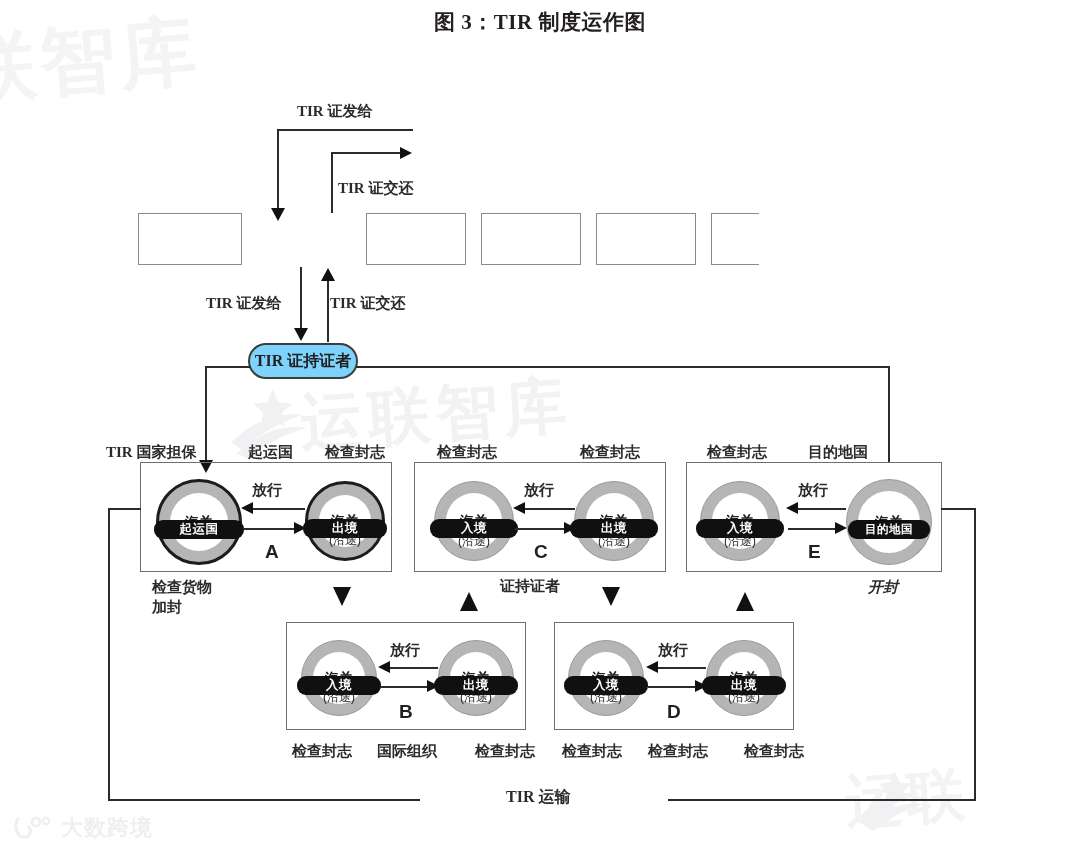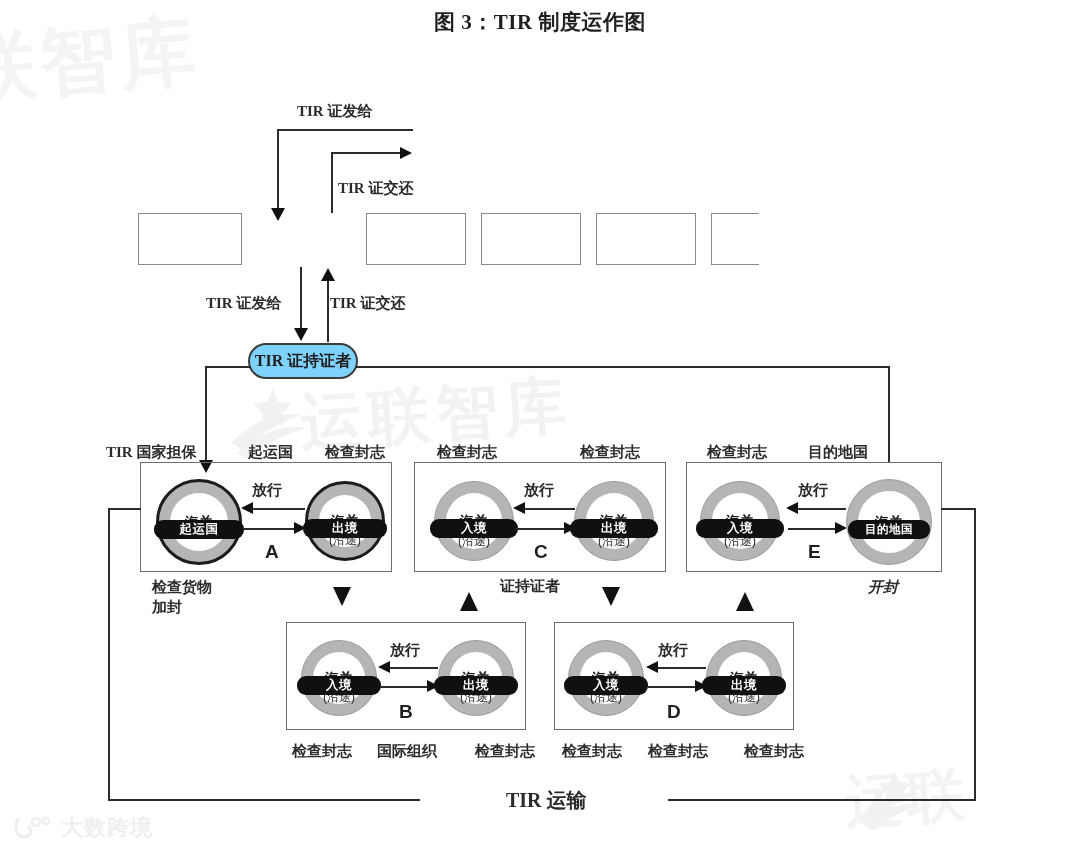--- a/index.html
+++ b/index.html
@@ -451,21 +451,21 @@
   <div class="abs ann" style="top:742px;left:744px;">检查封志</div>
 
   <div class="abs vline" style="top:509px;left:108px;height:292px;"></div>
   <div class="abs hline" style="top:508px;left:108px;width:33px;"></div>
   <div class="abs hline" style="top:799px;left:108px;width:312px;"></div>
 
   <div class="abs vline" style="top:509px;left:974px;height:292px;"></div>
   <div class="abs hline" style="top:508px;left:941px;width:35px;"></div>
   <div class="abs hline" style="top:799px;left:668px;width:308px;"></div>
 
-  <div class="abs ann" style="top:787px;left:506px;font-size:20px;">TIR 运输</div>
+  <div class="abs ann" style="top:787px;left:506px;font-size:16px;">TIR 运输</div>
 
   <div class="abs" id="brand">
     <svg width="40" height="26" viewBox="0 0 40 26">
       <path d="M4 4 C 0 10, 2 22, 10 22 C 16 22, 18 16, 15 12" fill="none" stroke="#efefef" stroke-width="3.2" stroke-linecap="round"></path>
       <circle cx="22" cy="7" r="4" fill="none" stroke="#efefef" stroke-width="2.6"></circle>
       <circle cx="32" cy="6" r="3.2" fill="none" stroke="#efefef" stroke-width="2.4"></circle>
     </svg>
     <span id="brand-text">大数跨境</span>
   </div>
 

